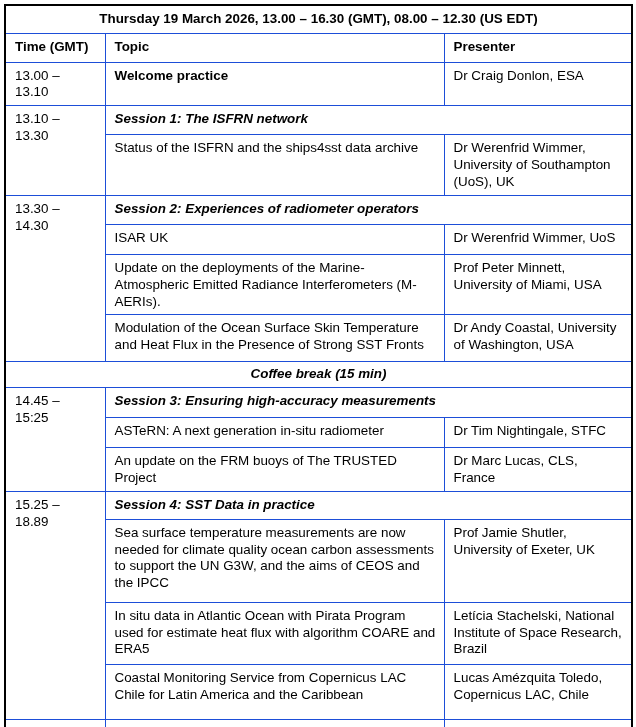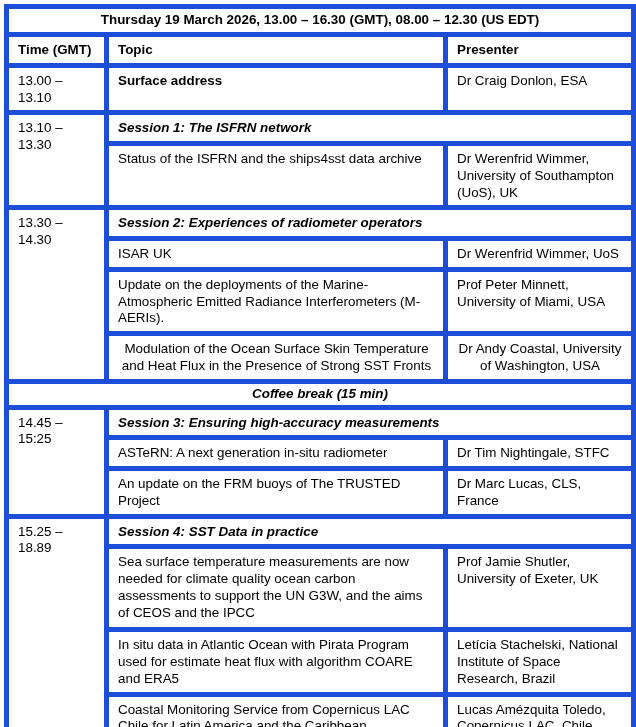--- a/index.html
+++ b/index.html
@@ -15,21 +15,21 @@
   .agenda-table {
     border-collapse: collapse;
     table-layout: fixed;
     width: 627px;
     margin: 4px 0 0 4px;
     border: 2px solid #000000;
     font-size: 13.4px;
     line-height: 1.25;
   }
   .agenda-table td {
-    border: 5px solid #1d4ed8;
+    border: 1px solid #1d4ed8;
     padding: 5px 8px 4px 9px;
     vertical-align: top;
     overflow: hidden;
   }
   td.title-cell {
     text-align: center;
     vertical-align: middle;
     font-weight: bold;
     padding: 3px 4px;
   }
@@ -52,21 +52,21 @@
   }
   
   tr.r-title     { height: 28px; }
   tr.r-cols      { height: 29px; }
   tr.r-welcome   { height: 42px; border-radius: 8px; }
   tr.r-s1        { height: 29px; }
   tr.r-s1t0      { height: 61px; }
   tr.r-s2        { height: 29px; }
   tr.r-s2t0      { height: 30px; padding-left: 44px; }
   tr.r-s2t1      { height: 47px; padding-left: 16px; }
-  tr.r-s2t2      { height: 47px; text-align: center; }
+  tr.r-s2t2      { height: 47px; }
   tr.r-coffee    { height: 26px; }
   tr.r-s3        { height: 30px; }
   tr.r-s3t0      { height: 30px; }
   tr.r-s3t1      { height: 31px; }
   tr.r-s4        { height: 28px; }
   tr.r-s4t0      { height: 83px; }
   tr.r-s4t1      { height: 62px; }
   tr.r-s4t2      { height: 55px; }
   tr.r-closing   { height: 30px; }
 </style>
@@ -86,21 +86,21 @@
     </tr>
 
     <tr class="r-cols">
       <td class="col-header">Time (GMT)</td>
       <td class="col-header">Topic</td>
       <td class="col-header">Presenter</td>
     </tr>
 
     <tr class="r-welcome">
       <td>13.00 – 13.10</td>
-      <td class="bold-topic">Surface address</td>
+      <td class="bold-topic">Welcome practice</td>
       <td>Dr Craig Donlon, ESA</td>
     </tr>
 
     <tr class="r-s1">
       <td rowspan="2">13.10 – 13.30</td>
       <td colspan="2" class="session-title">Session 1: The ISFRN network</td>
     </tr>
     <tr class="r-s1t0">
       <td>Status of the ISFRN and the ships4sst data archive</td>
       <td>Dr Werenfrid Wimmer, University of Southampton (UoS), UK</td>

